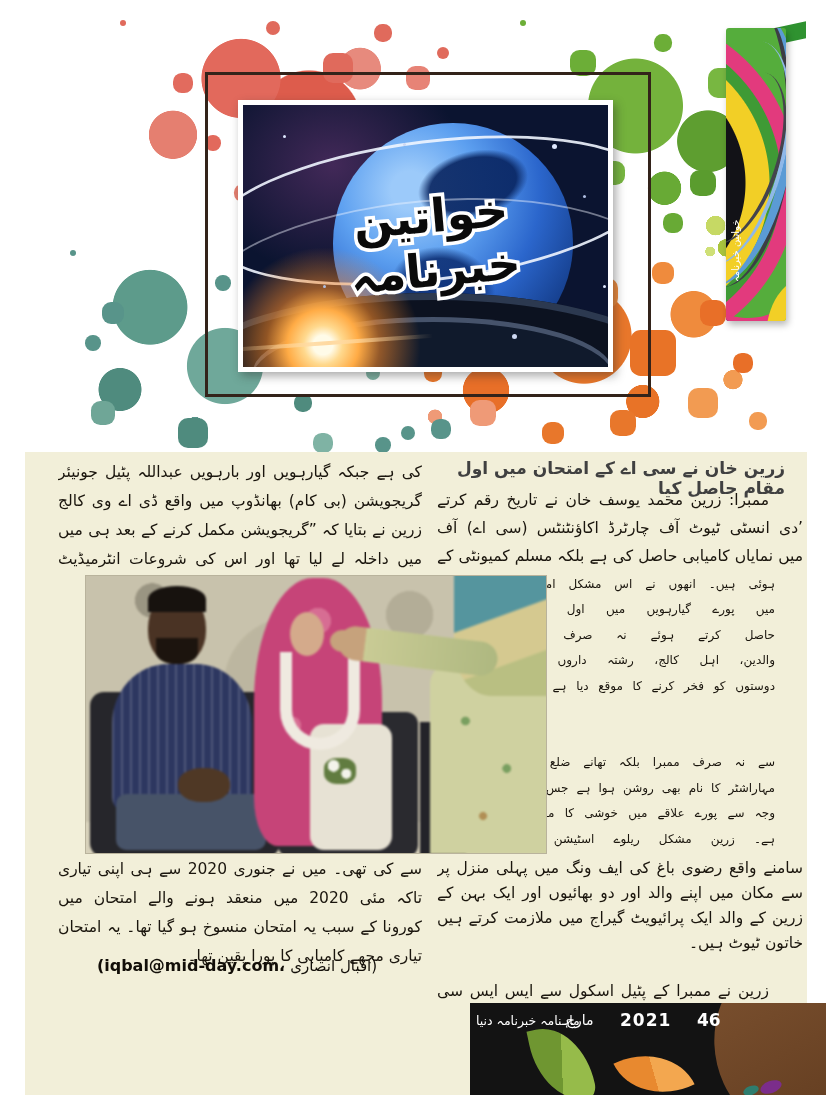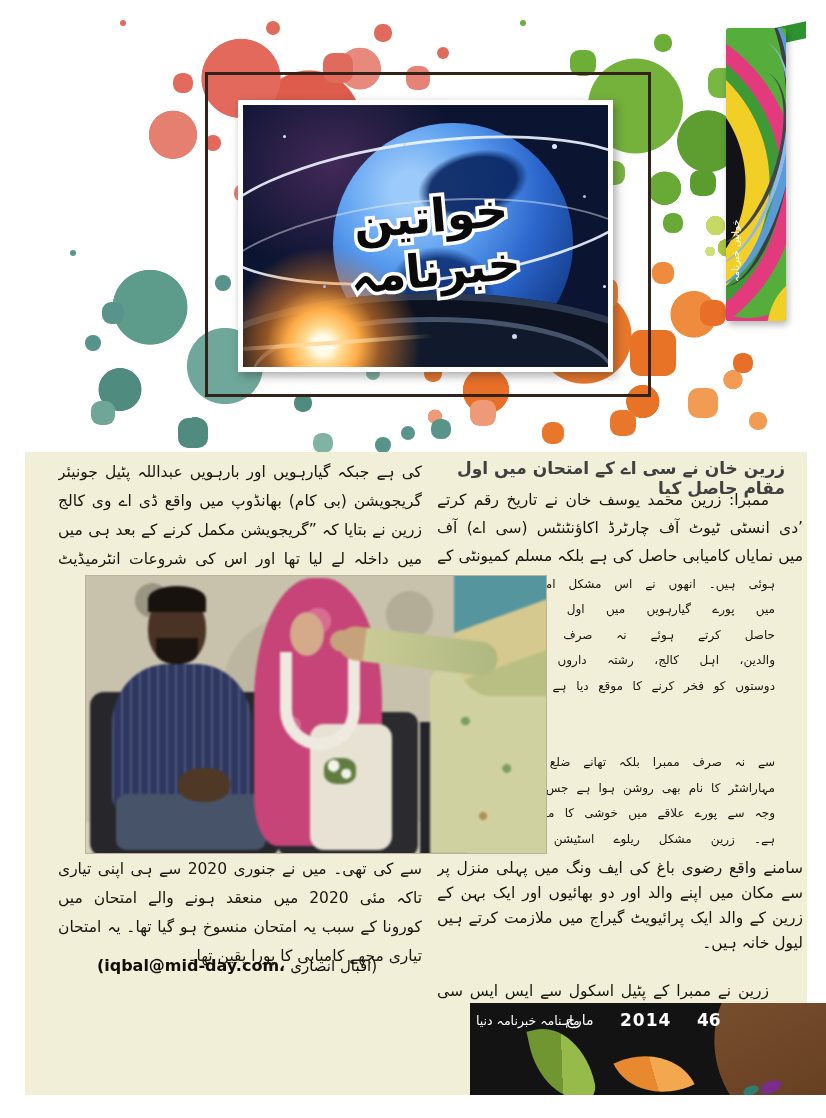--- a/index.html
+++ b/index.html
@@ -259,21 +259,21 @@
   <div class="ln w3" style="top:648px">والدین، اہل کالج، رشتہ داروں اور</div>
   <div class="ln w3" style="top:674px">دوستوں کو فخر کرنے کا موقع دیا ہے بلکہ</div>
   <div class="ln w3" style="top:750px">سے نہ صرف ممبرا بلکہ تھانے ضلع اور</div>
   <div class="ln w3" style="top:776px">مہاراشٹر کا نام بھی روشن ہوا ہے جس کی</div>
   <div class="ln w3" style="top:801px">وجہ سے پورے علاقے میں خوشی کا ماحول</div>
   <div class="ln w3" style="top:827px">ہے۔ زرین مشکل ریلوے اسٹیشن کے</div>
 
   <div class="ln w2" style="top:855px">سامنے واقع رضوی باغ کی ایف ونگ میں پہلی منزل پر کرایہ کے چھوٹے</div>
   <div class="ln w2" style="top:880px">سے مکان میں اپنے والد اور دو بھائیوں اور ایک بہن کے ساتھ رہتی ہیں۔</div>
   <div class="ln w2" style="top:905px">زرین کے والد ایک پرائیویٹ گیراج میں ملازمت کرتے ہیں جبکہ والدہ</div>
-  <div class="ln w2 end" style="top:930px">لیول خانہ ہیں۔</div>
+  <div class="ln w2 end" style="top:930px">خاتون ٹیوٹ ہیں۔</div>
   <div class="ln w2 ind" style="top:978px">زرین نے ممبرا کے پٹیل اسکول سے ایس ایس سی تک تعلیم حاصل</div>
 
   <div class="ln w1" style="top:459px">کی ہے جبکہ گیارہویں اور بارہویں عبداللہ پٹیل جونیئر کالج سے کی۔</div>
   <div class="ln w1" style="top:488px">گریجویشن (بی کام) بھانڈوپ میں واقع ڈی اے وی کالج سے کیا۔</div>
   <div class="ln w1" style="top:517px">زرین نے بتایا کہ ”گریجویشن مکمل کرنے کے بعد ہی میں نے سی اے کورس</div>
   <div class="ln w1" style="top:546px">میں داخلہ لے لیا تھا اور اس کی شروعات انٹرمیڈیٹ لیول (آئی پی سی)</div>
 
   <div class="abs" id="photo">
     <div class="ph-in">
       <div class="ph-wall"></div>
@@ -311,17 +311,17 @@
 
   <div class="abs" id="footer">
     <div id="leaf-green"></div>
     <div id="leaf-orange"></div>
     <div id="swirl-yellow"></div>
     <div id="swirl-brown"></div>
     <div id="bit-purple"></div>
     <div id="bit-teal"></div>
     <span class="f-txt" id="f-mag">ماہنامہ خبرنامہ دنیا</span>
     <span class="f-txt" id="f-month">مارچ</span>
-    <span class="f-txt" id="f-year">2014</span>
+    <span class="f-txt" id="f-year">2021</span>
     <span class="f-txt" id="f-page">46</span>
   </div>
 
 </div>
 
 </body></html>

